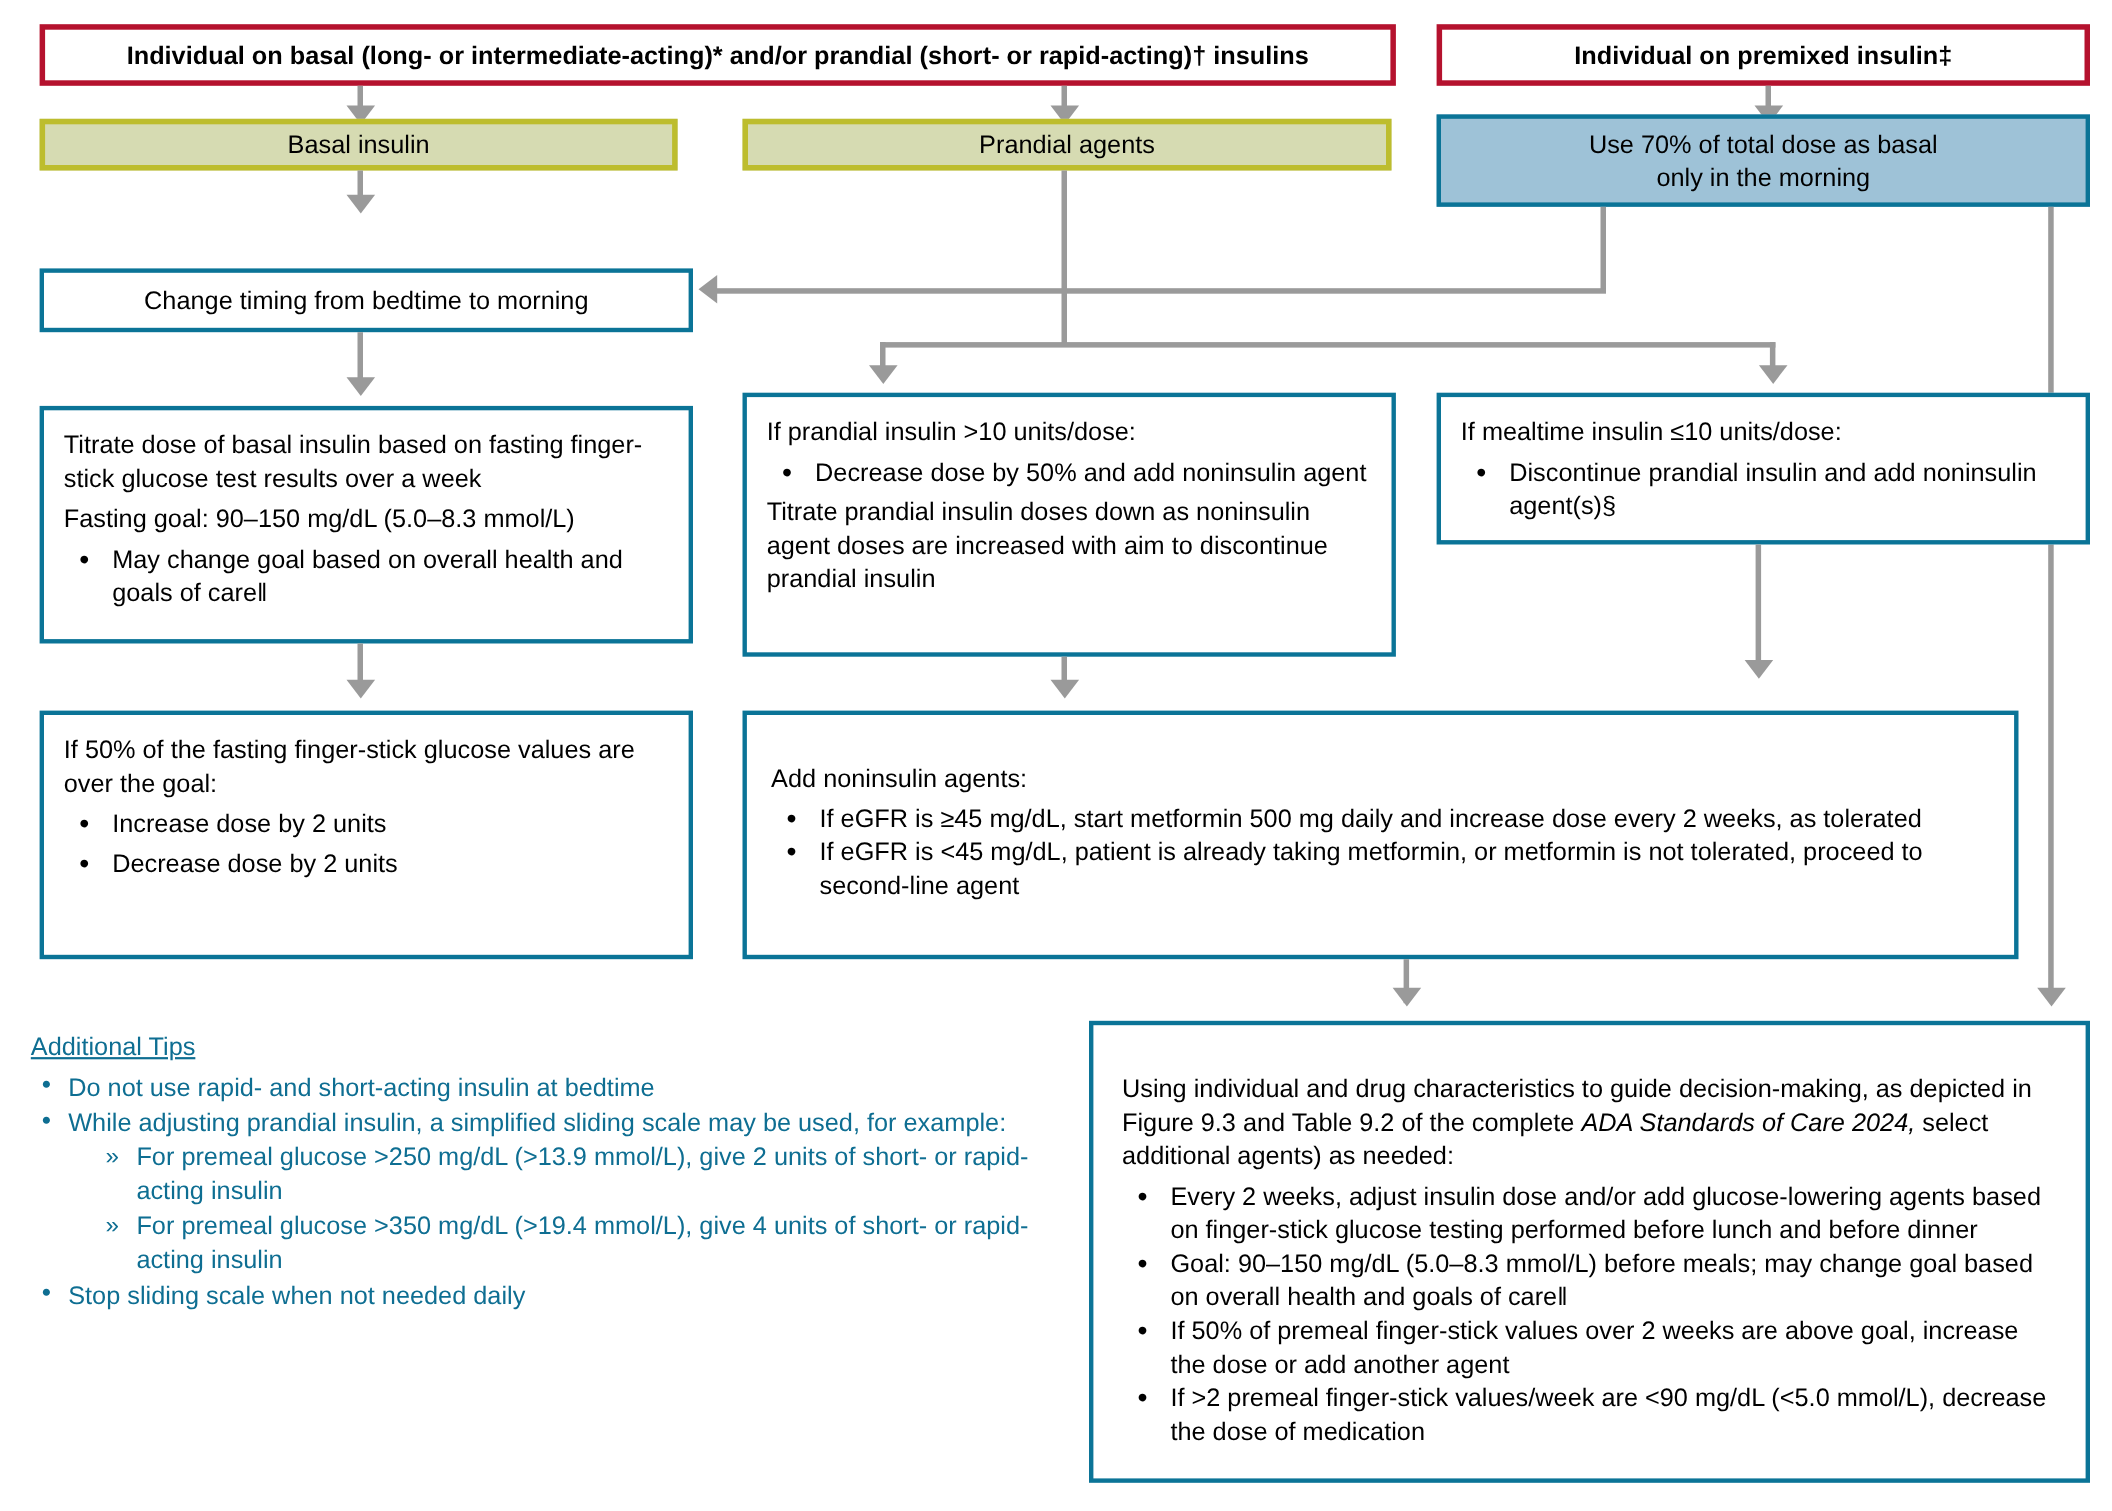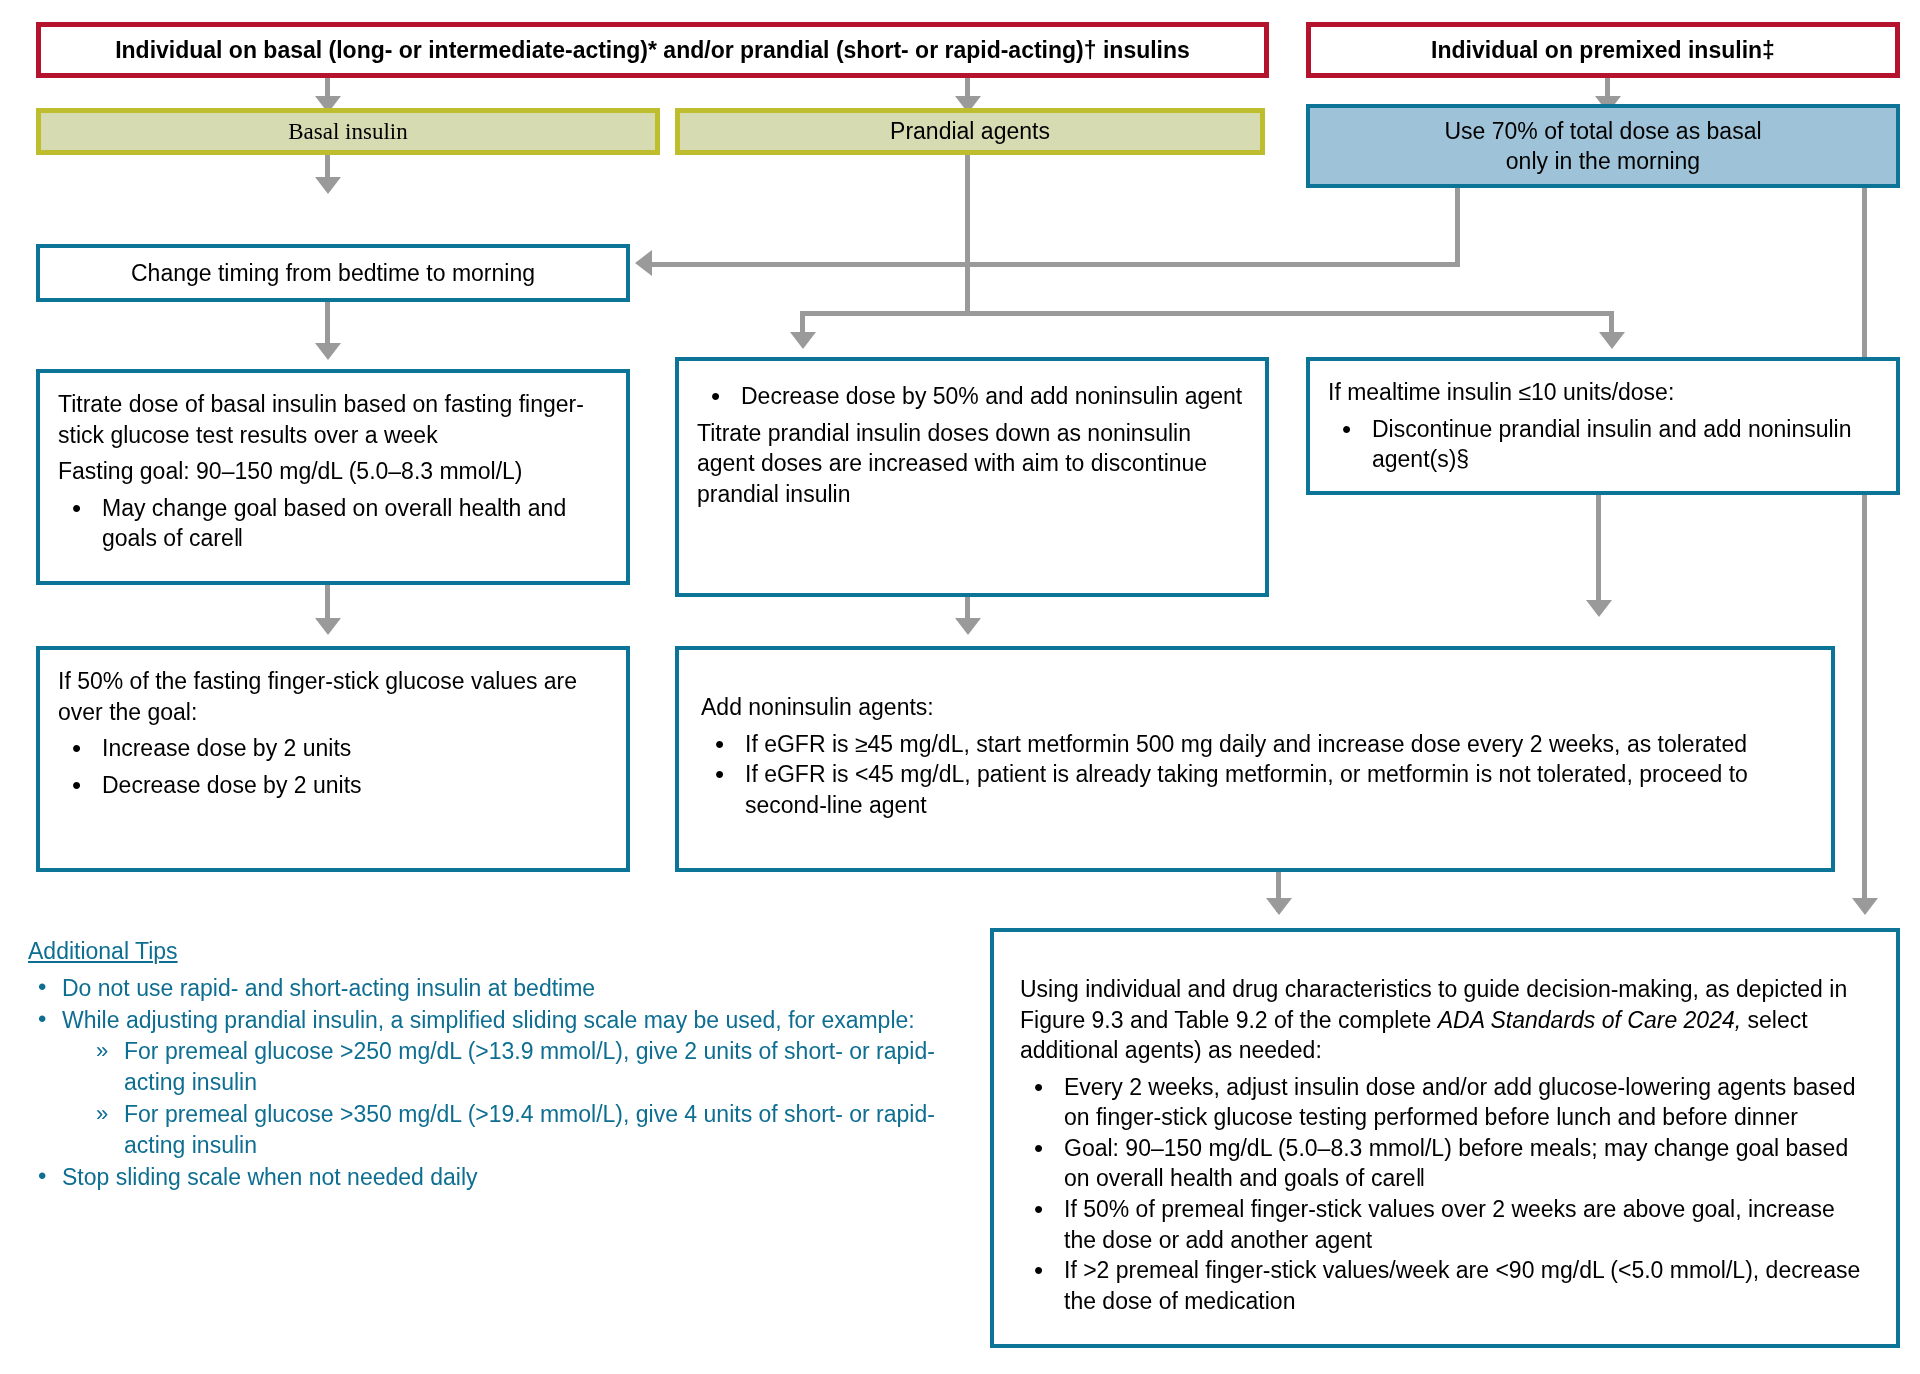--- a/index.html
+++ b/index.html
@@ -54,21 +54,21 @@
 
   <div class="vline" style="left:325px;top:78px;height:23px;"></div>
   <div class="arrowdown" style="left:315px;top:96px;"></div>
 
   <div class="vline" style="left:965px;top:78px;height:23px;"></div>
   <div class="arrowdown" style="left:955px;top:96px;"></div>
 
   <div class="vline" style="left:1605px;top:78px;height:23px;"></div>
   <div class="arrowdown" style="left:1595px;top:96px;"></div>
 
-  <div class="box olive" style="left:36px;top:108px;width:624px;height:47px;font-family:Liberation Serif, serif;">
+  <div class="box olive" style="left:36px;top:108px;width:580px;height:47px;">
     <span>Basal insulin</span>
   </div>
 
   <div class="box olive" style="left:675px;top:108px;width:590px;height:47px;">
     <span>Prandial agents</span>
   </div>
 
   <div class="box steel" style="left:1306px;top:104px;width:594px;height:84px;">
     <span style="white-space:pre-line;">Use 70% of total dose as basal
 only in the morning</span>
@@ -100,20 +100,21 @@
 
   <div class="box teal pad" style="left:36px;top:369px;width:594px;height:216px;">
     <p class="ln">Titrate dose of basal insulin based on fasting finger-stick glucose test results over a week</p>
     <p class="ln">Fasting goal: 90–150 mg/dL (5.0–8.3 mmol/L)</p>
     <ul class="b">
       <li>May change goal based on overall health and goals of care‖</li>
     </ul>
   </div>
 
   <div class="box teal pad" style="left:675px;top:357px;width:594px;height:240px;">
+    <p class="ln">If prandial insulin &gt;10 units/dose:</p>
     <ul class="b">
       <li>Decrease dose by 50% and add noninsulin agent</li>
     </ul>
     <p class="ln">Titrate prandial insulin doses down as noninsulin agent doses are increased with aim to discontinue prandial insulin</p>
   </div>
 
   <div class="box teal pad" style="left:1306px;top:357px;width:594px;height:138px;">
     <p class="ln">If mealtime insulin ≤10 units/dose:</p>
     <ul class="b">
       <li>Discontinue prandial insulin and add noninsulin agent(s)§</li>

